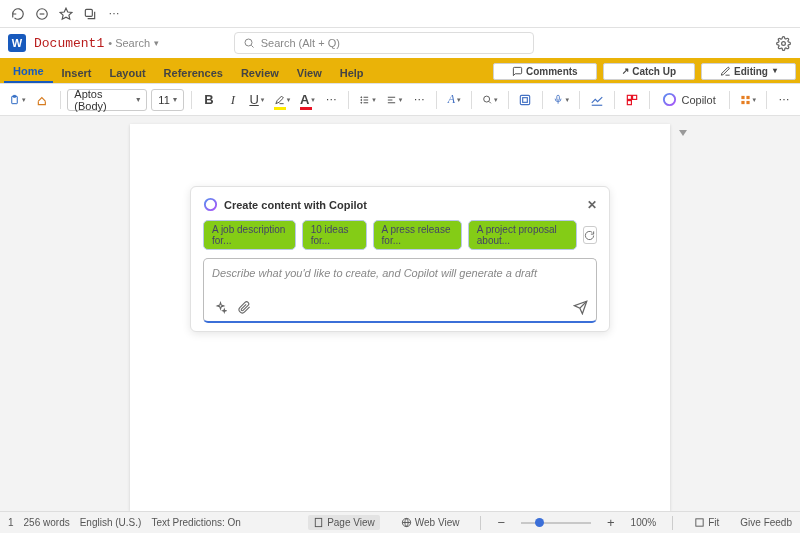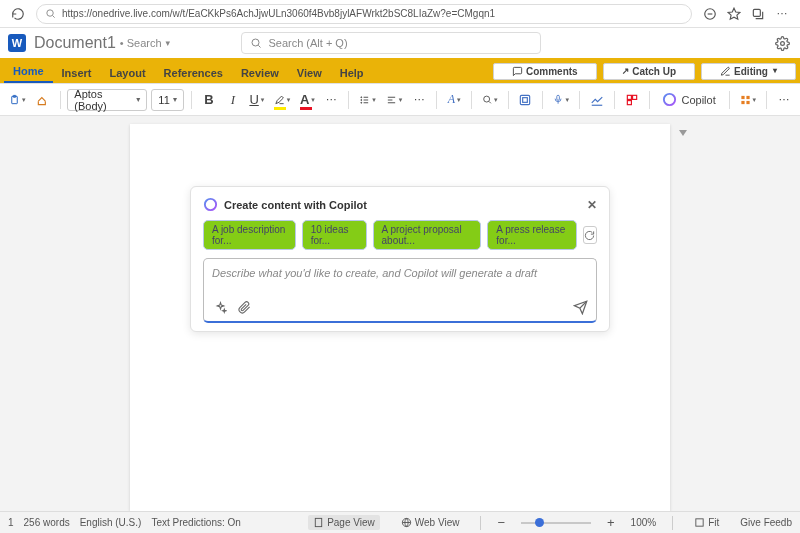--- a/index.html
+++ b/index.html
@@ -3,21 +3,21 @@
 <meta charset="utf-8">
 <style>
   * { box-sizing: border-box; margin: 0; padding: 0; font-family: "Segoe UI", Arial, sans-serif; }
   body { width: 800px; height: 533px; background: #f5f5f5; overflow: hidden; font-size: 11px; color: #333; }
   .browser-bar { height: 28px; background: #fff; display: flex; align-items: center; padding: 0 6px; border-bottom: 1px solid #e1e1e1; }
   .bicon { width: 18px; height: 18px; display:flex; align-items:center; justify-content:center; color:#555; margin: 0 3px; }
   .url-box { flex:1; height:20px; border:1px solid #ddd; border-radius:10px; display:flex; align-items:center; padding:0 8px; margin:0 6px; color:#555; font-size:10px; overflow:hidden; white-space:nowrap; }
   .url-box .srch { margin-right:6px; color:#888; }
   .title-bar { height:30px; background:#fff; display:flex; align-items:center; padding:0 8px; }
   .word-badge { width:18px; height:18px; background:#185abd; color:#fff; border-radius:3px; display:flex; align-items:center; justify-content:center; font-weight:600; font-size:11px; }
-  .doc-name { margin-left:8px; font-size:16px; color:#737373; }
+  .doc-name { margin-left:8px; font-size:13px; color:#b91c1c;font-family:Liberation Mono, monospace; }
   .doc-saved { color:#888; margin-left:4px; font-size:11px; }
   .chev { color:#888; margin-left:4px; font-size:9px; }
   .search-pill { margin-left:auto; margin-right:auto; width:300px; height:22px; border:1px solid #ddd; border-radius:4px; display:flex; align-items:center; padding:0 8px; color:#888; font-size:11px; position:relative; left:-30px;}
   .gear { margin-left:auto; color:#666; width:18px; height:18px; display:flex; align-items:center; justify-content:center; }
   .tabs { height:26px; background:#eab308; display:flex; align-items:flex-end; padding:0 4px; border-bottom:1px solid #e1e1e1; position:relative;font-weight:bold; }
   .tab { padding:4px 9px; font-size:11px; color:#444; cursor:pointer; }
   .tab.active { color:#185abd; border-bottom:2px solid #185abd; }
   .tab-right { margin-left:auto; display:flex; gap:6px; align-items:center; padding-bottom:3px; }
   .pill-btn { border:1px solid #d0d0d0; border-radius:2px; padding:2px 18px; font-size:10px; display:flex; align-items:flex-start; gap:3px; background:#fff; color:#444; }
   .ribbon { height:32px; background:#fff; display:flex; align-items:center; padding:0 6px; gap:4px; border-bottom:1px solid #e1e1e1; }
@@ -53,29 +53,20 @@
 </head>
 <body>
 
 <div class="browser-bar">
   <div class="bicon">
       <svg width="14" height="14" viewBox="0 0 24 24" fill="none" stroke="currentColor" stroke-width="2">
         <path d="M3 12a9 9 0 1 1 3 6.7"></path>
         <polyline points="3 18 3 12 9 12"></polyline>
       </svg>
     </div>
-  <div class="url-box">
-    <span class="srch">
-        <svg width="11" height="11" viewBox="0 0 24 24" fill="none" stroke="currentColor" stroke-width="2">
-          <circle cx="11" cy="11" r="7"></circle>
-          <line x1="21" y1="21" x2="16.65" y2="16.65"></line>
-        </svg>
-      </span>
-    <span>https://onedrive.live.com/w/t/EaCKkPs6AchJjwULn3060f4Bvb8jylAFWrkt2bSC8LIaZw?e=CMgqn1</span>
-  </div>
   <div class="bicon">
       <svg width="14" height="14" viewBox="0 0 24 24" fill="none" stroke="currentColor" stroke-width="2">
         <circle cx="12" cy="12" r="9"></circle>
         <path d="M8 12h8"></path>
       </svg>
     </div>
   <div class="bicon">
       <svg width="14" height="14" viewBox="0 0 24 24" fill="none" stroke="currentColor" stroke-width="2">
         <polygon points="12 2 15 8.5 22 9.3 17 14 18.5 21 12 17.5 5.5 21 7 14 2 9.3 9 8.5 12 2"></polygon>
       </svg>
@@ -287,22 +278,22 @@
               </linearGradient>
             </defs>
             <circle cx="12" cy="12" r="9" fill="none" stroke="url(#cg2)" stroke-width="3"></circle>
           </svg>
         <span>Create content with Copilot</span>
         <span class="cp-close">✕</span>
       </div>
       <div class="cp-chips">
         <div class="chip">A job description for...</div>
         <div class="chip">10 ideas for...</div>
+        <div class="chip">A press release for...</div>
         <div class="chip">A project proposal about...</div>
-        <div class="chip">A press release for...</div>
         <div class="cp-refresh">
             <svg width="11" height="11" viewBox="0 0 24 24" fill="none" stroke="currentColor" stroke-width="2">
               <path d="M21 12a9 9 0 1 1-3-6.7"></path>
               <polyline points="21 3 21 9 15 9"></polyline>
             </svg>
           </div>
       </div>
       <div class="cp-input-wrap">
         <div class="cp-placeholder">Describe what you'd like to create, and Copilot will generate a draft</div>
         <div class="cp-actions">

